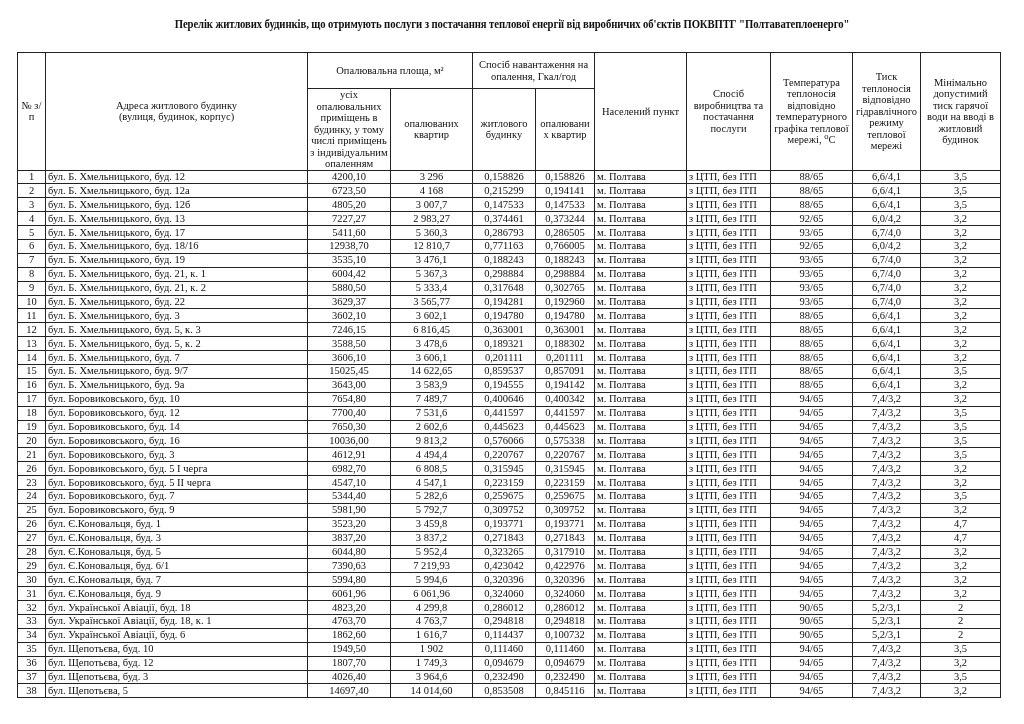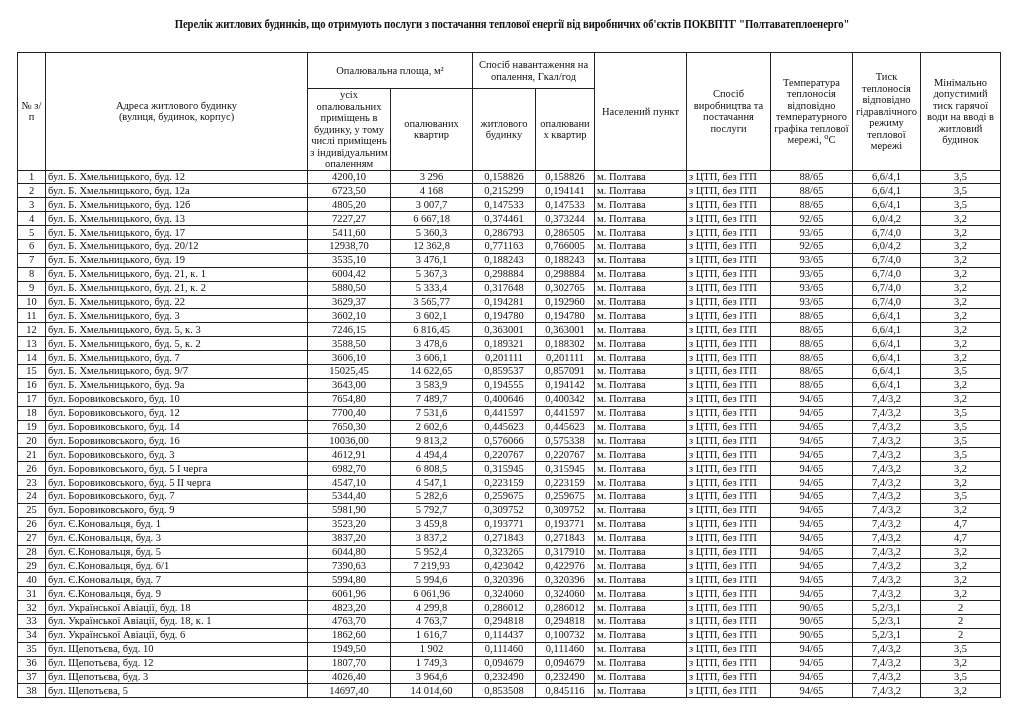--- a/index.html
+++ b/index.html
@@ -91,21 +91,21 @@
         <td class="l">м. Полтава</td>
         <td class="l">з ЦТП, без ІТП</td>
         <td class="c">88/65</td>
         <td class="c">6,6/4,1</td>
         <td class="c">3,5</td>
       </tr>
       <tr>
         <td class="c">4</td>
         <td class="l">бул. Б. Хмельницького, буд. 13</td>
         <td class="c">7227,27</td>
-        <td class="c">6 667,18</td>
+        <td class="c">2 983,27</td>
         <td class="c">0,374461</td>
         <td class="c">0,373244</td>
         <td class="l">м. Полтава</td>
         <td class="l">з ЦТП, без ІТП</td>
         <td class="c">92/65</td>
         <td class="c">6,0/4,2</td>
         <td class="c">3,2</td>
       </tr>
       <tr>
         <td class="c">5</td>
@@ -115,23 +115,23 @@
         <td class="c">0,286793</td>
         <td class="c">0,286505</td>
         <td class="l">м. Полтава</td>
         <td class="l">з ЦТП, без ІТП</td>
         <td class="c">93/65</td>
         <td class="c">6,7/4,0</td>
         <td class="c">3,2</td>
       </tr>
       <tr>
         <td class="c">6</td>
-        <td class="l">бул. Б. Хмельницького, буд. 20/12</td>
+        <td class="l">бул. Б. Хмельницького, буд. 18/16</td>
         <td class="c">12938,70</td>
-        <td class="c">12 362,8</td>
+        <td class="c">12 810,7</td>
         <td class="c">0,771163</td>
         <td class="c">0,766005</td>
         <td class="l">м. Полтава</td>
         <td class="l">з ЦТП, без ІТП</td>
         <td class="c">92/65</td>
         <td class="c">6,0/4,2</td>
         <td class="c">3,2</td>
       </tr>
       <tr>
         <td class="c">7</td>
@@ -426,21 +426,21 @@
         <td class="c">7 219,93</td>
         <td class="c">0,423042</td>
         <td class="c">0,422976</td>
         <td class="l">м. Полтава</td>
         <td class="l">з ЦТП, без ІТП</td>
         <td class="c">94/65</td>
         <td class="c">7,4/3,2</td>
         <td class="c">3,2</td>
       </tr>
       <tr>
-        <td class="c">40</td>
+        <td class="c">30</td>
         <td class="l">бул. Є.Коновальця, буд. 7</td>
         <td class="c">5994,80</td>
         <td class="c">5 994,6</td>
         <td class="c">0,320396</td>
         <td class="c">0,320396</td>
         <td class="l">м. Полтава</td>
         <td class="l">з ЦТП, без ІТП</td>
         <td class="c">94/65</td>
         <td class="c">7,4/3,2</td>
         <td class="c">3,2</td>

